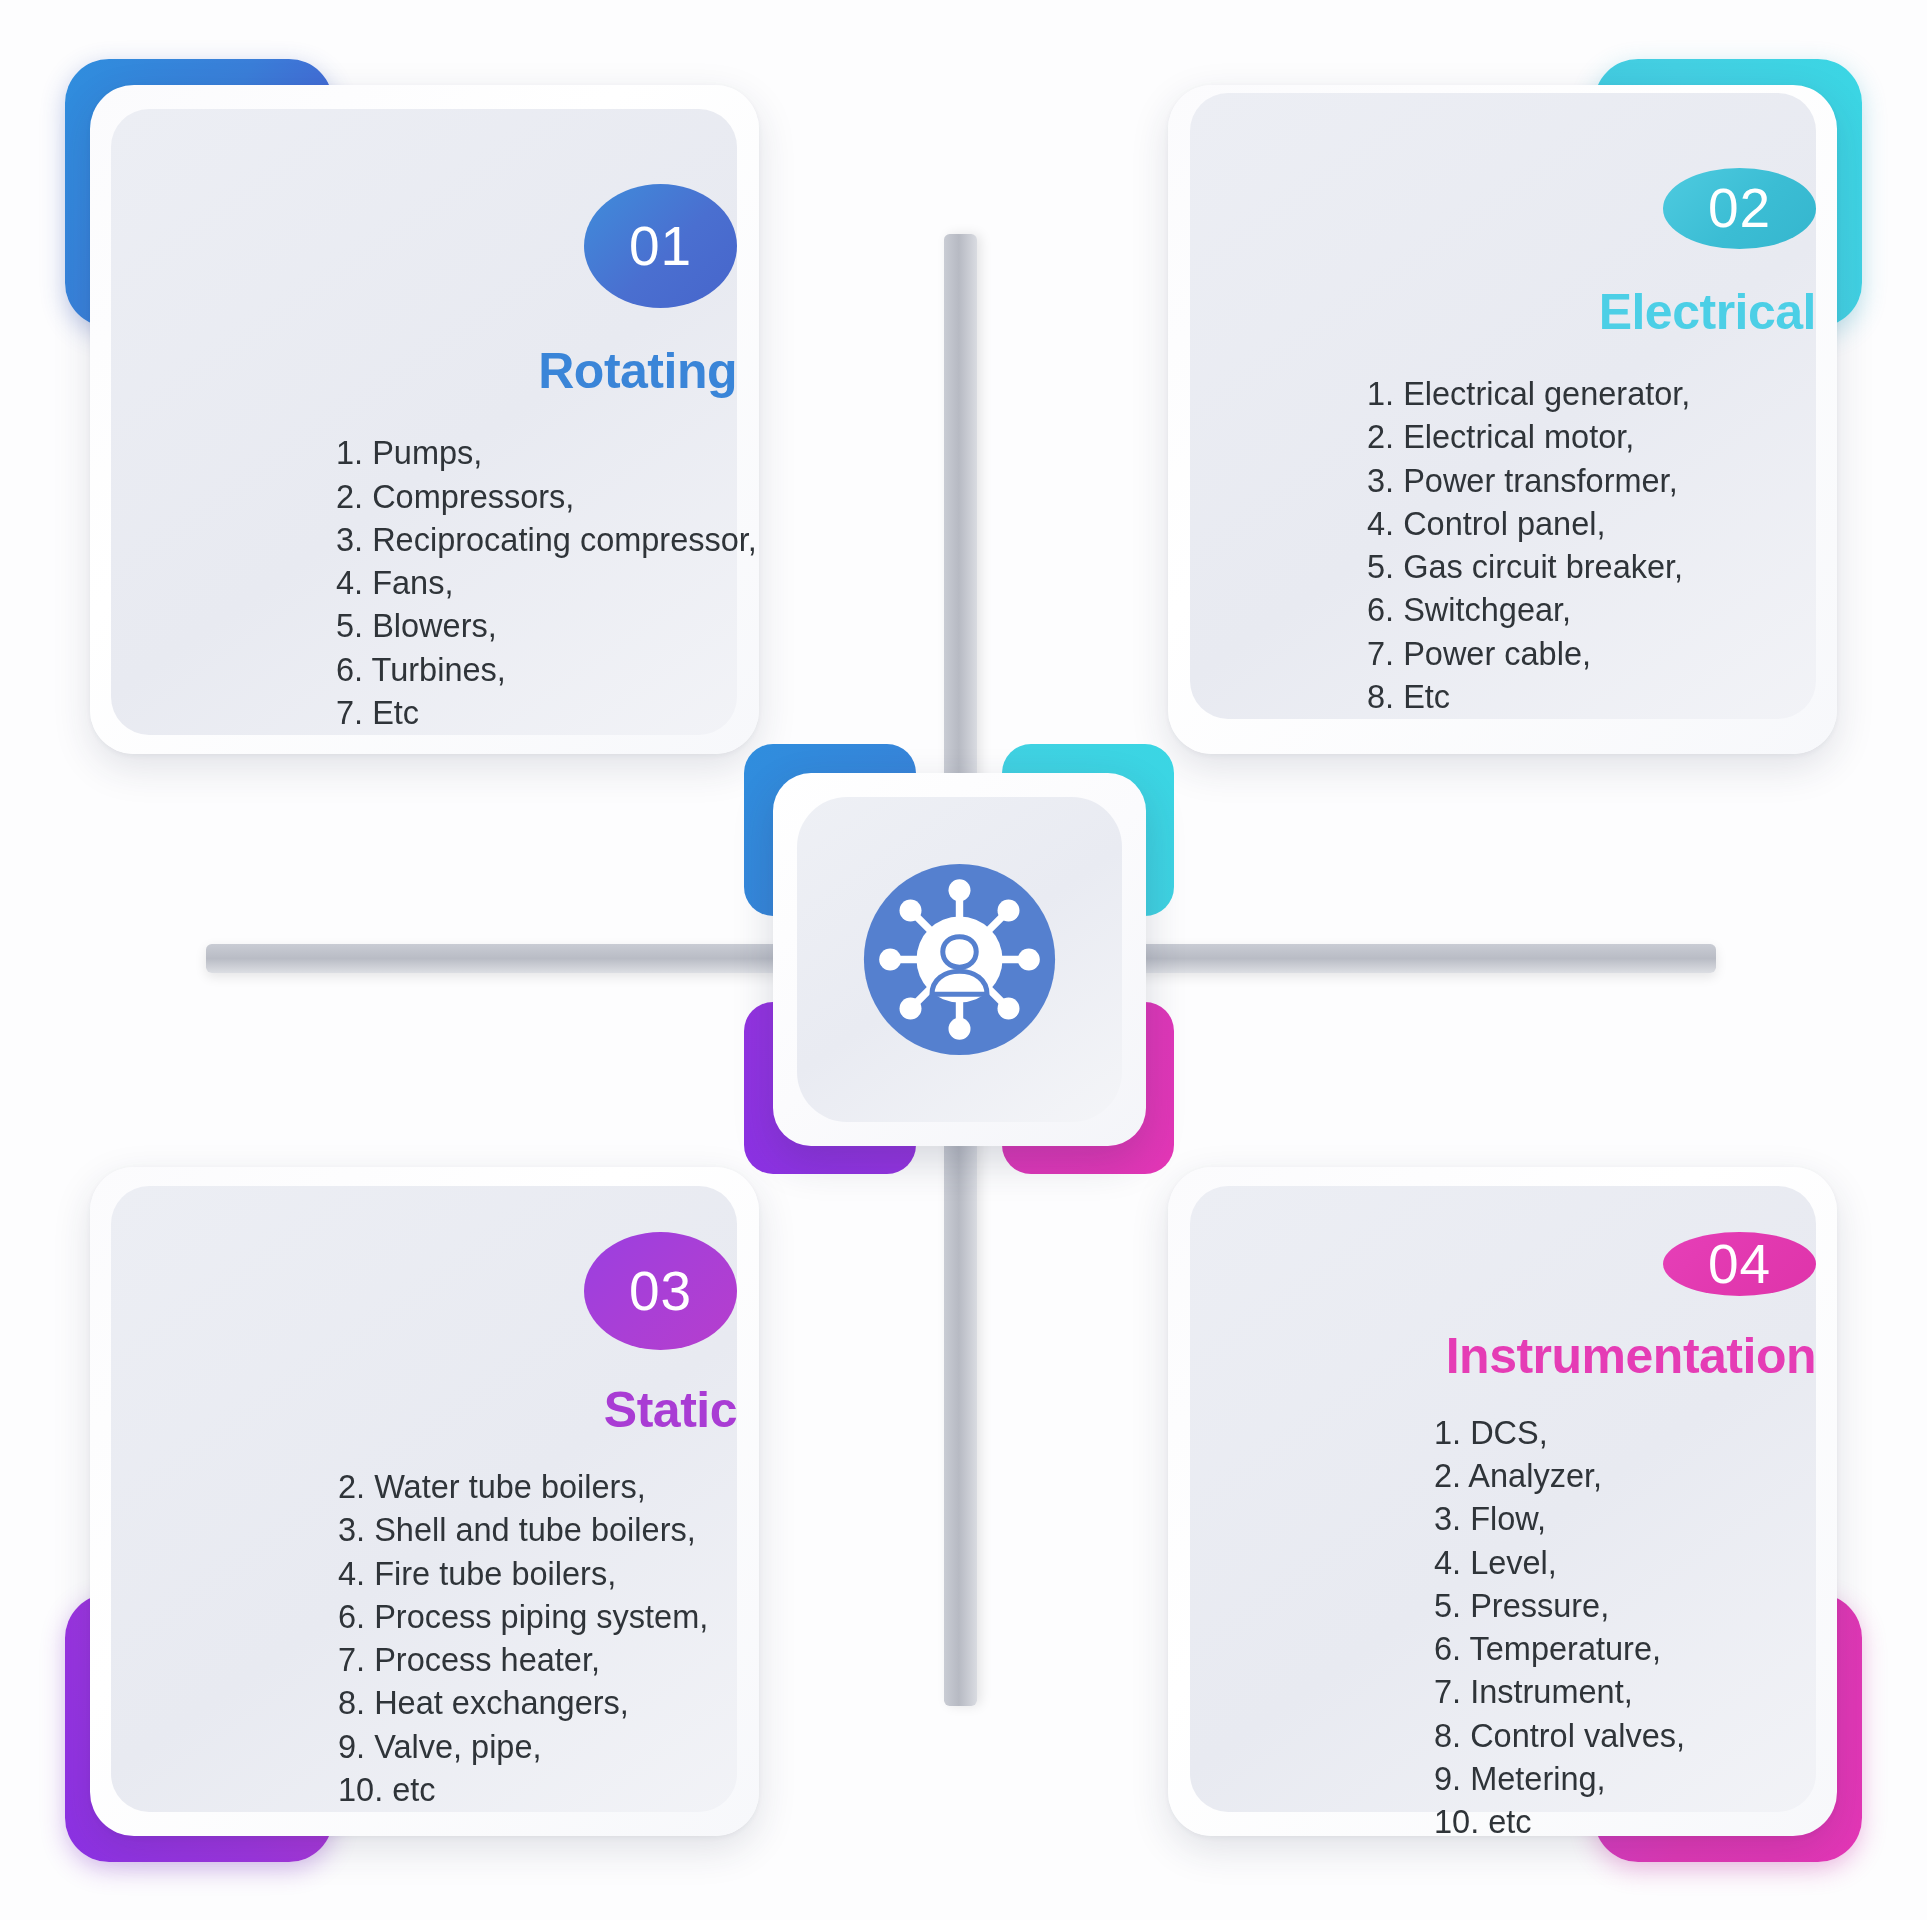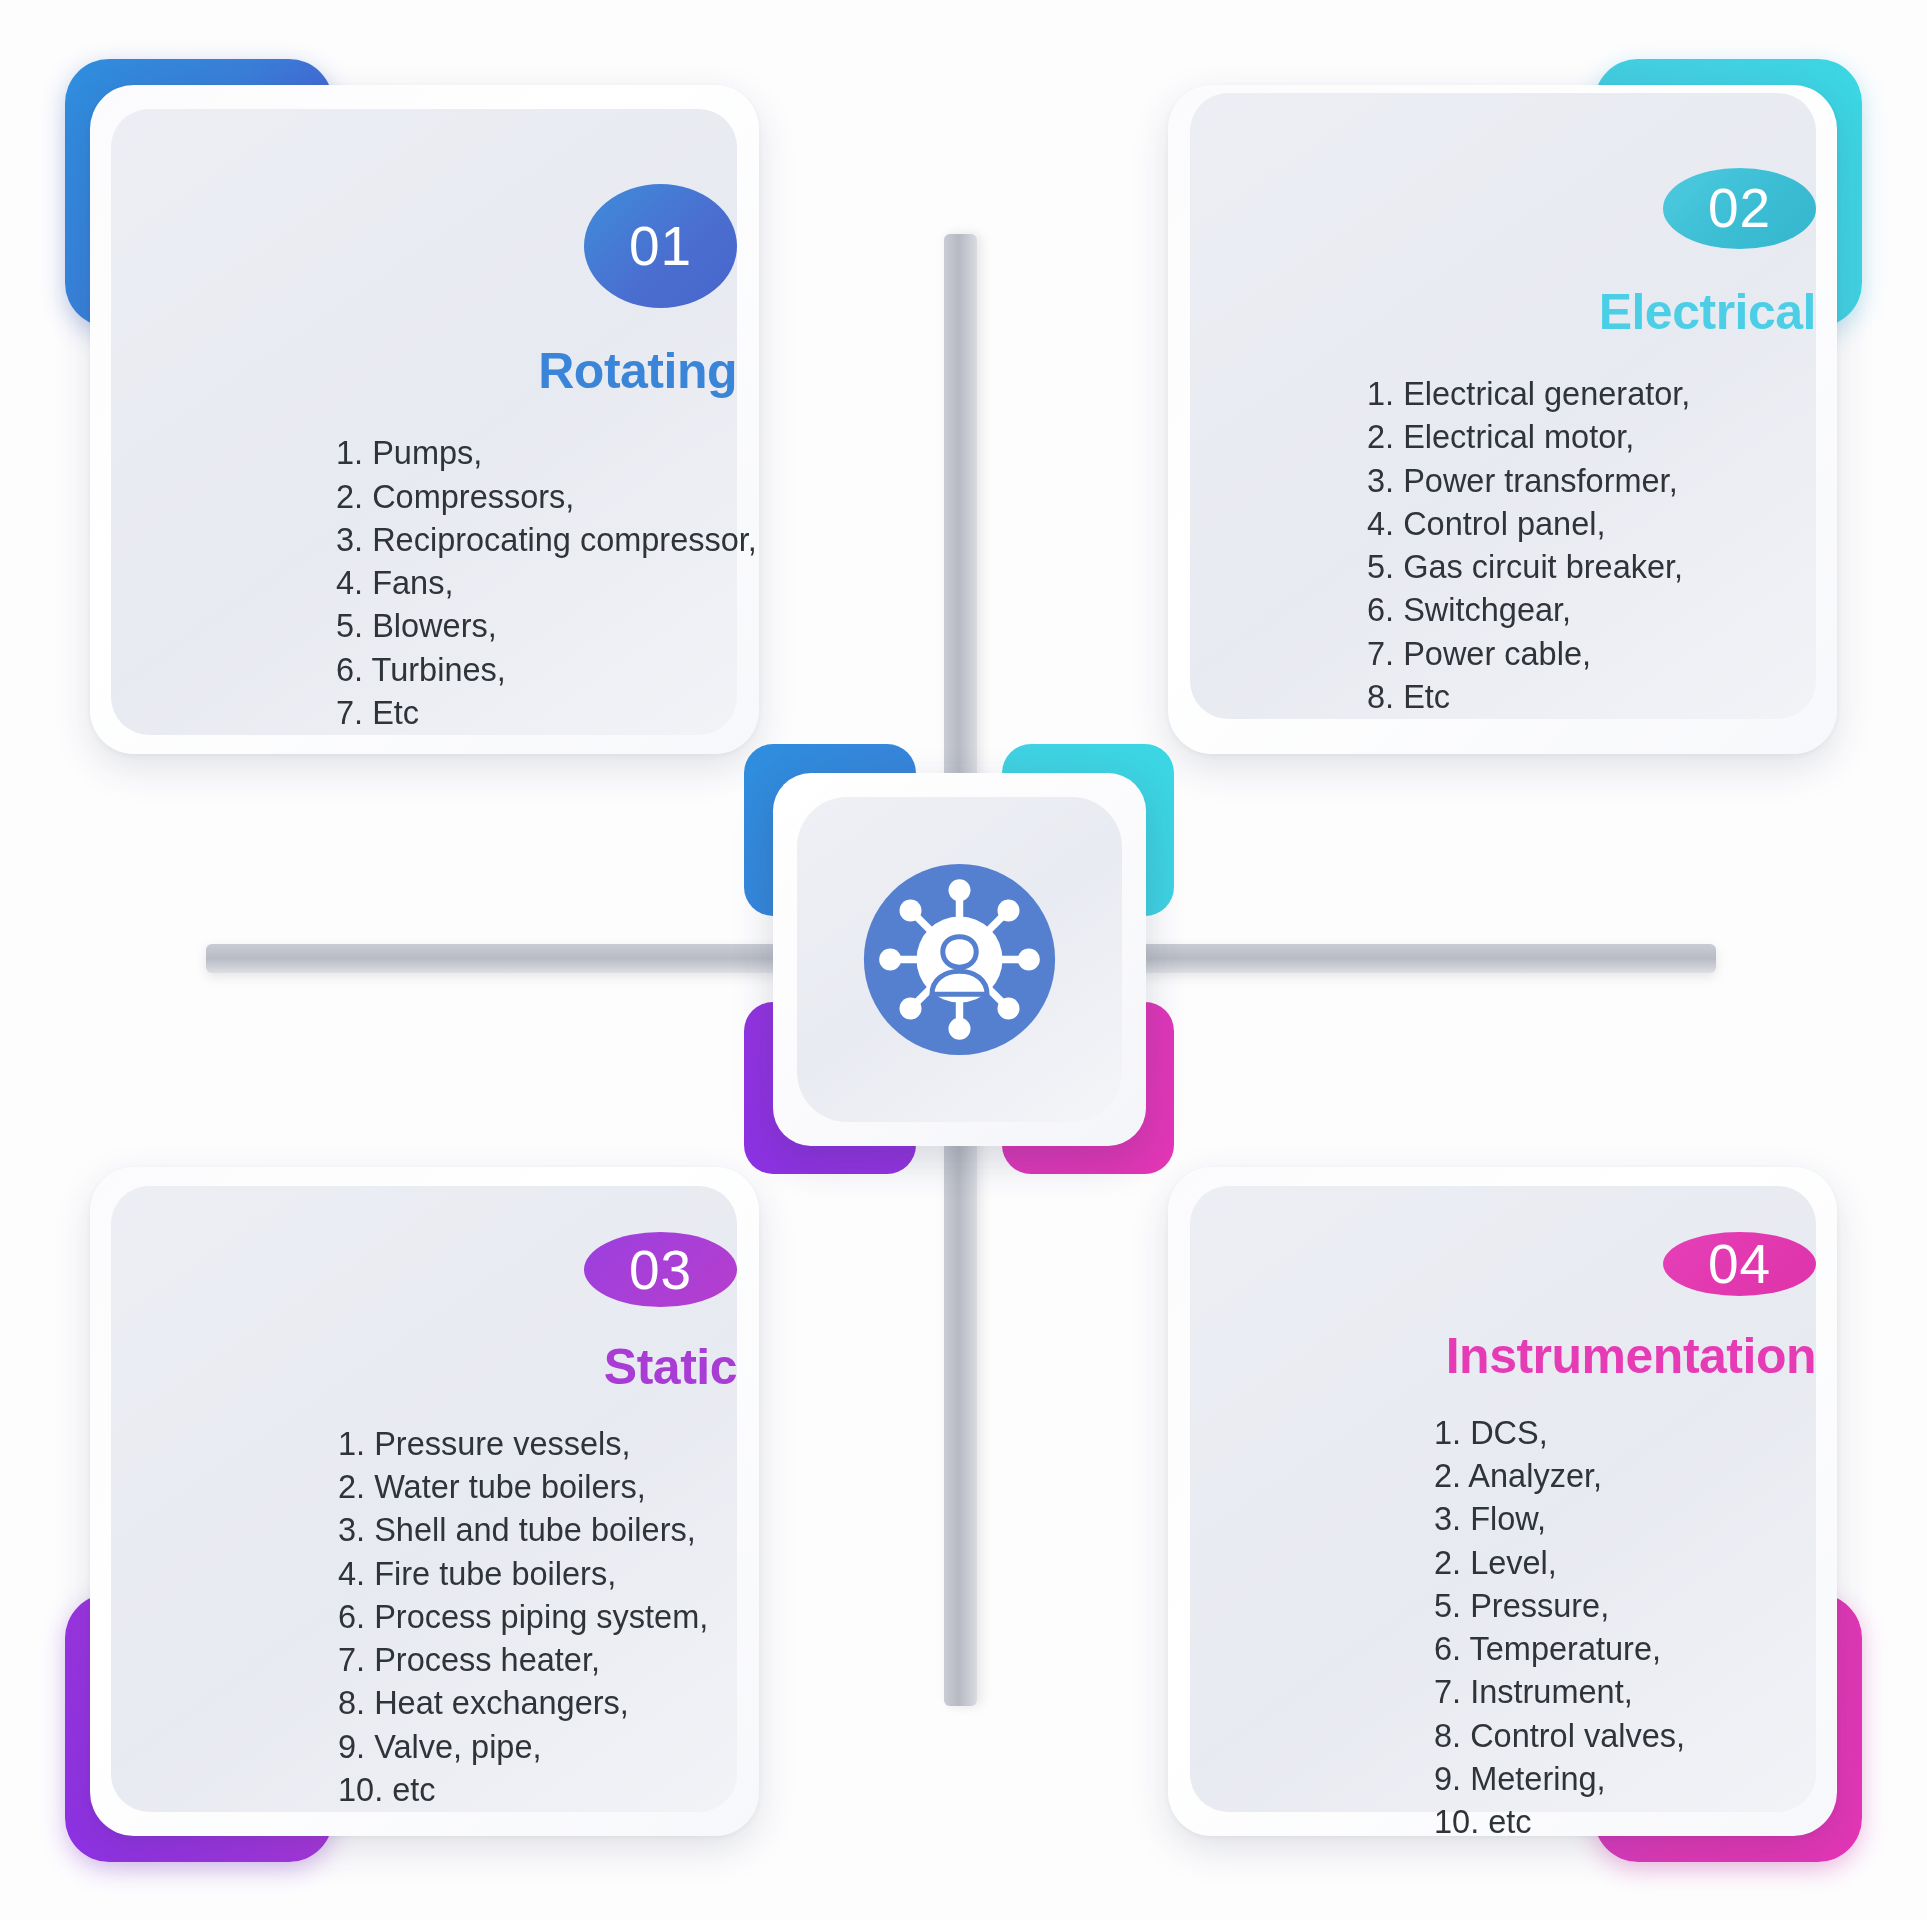--- a/index.html
+++ b/index.html
@@ -204,21 +204,20 @@
     <div class="plate" style="left:0; bottom:0; width:268px; height:268px;
                 background:linear-gradient(60deg,#8b32e3 0%,#9c35dd 45%,#b839cf 100%);
                 box-shadow:0 7.6px 25px rgba(130,45,200,0.30);"></div>
     <div class="card" style="left:25px; bottom:26px; width:669px; height:669px;"></div>
     <div class="inner" style="left:46px; bottom:50px; width:626px; height:626px;">
       <div class="badge badge-3" style="margin-top:46px;">
         <span>03</span>
       </div>
       <div class="title t3" style="margin-top:31px;">Static</div>
       <ul class="list" style="margin-top:27px; align-self:flex-start; margin-left:191px;">
-        <li>1. Pressure vessels,</li>
         <li>2. Water tube boilers,</li>
         <li>3. Shell and tube boilers,</li>
         <li>4. Fire tube boilers,</li>
         <li>6. Process piping system,</li>
         <li>7. Process heater,</li>
         <li>8. Heat exchangers,</li>
         <li>9. Valve, pipe,</li>
         <li>10. etc</li>
       </ul>
     </div>
@@ -231,21 +230,21 @@
     <div class="card" style="right:25px; bottom:26px; width:669px; height:669px;"></div>
     <div class="inner" style="right:46px; bottom:50px; width:626px; height:626px;">
       <div class="badge badge-4" style="margin-top:46px;">
         <span>04</span>
       </div>
       <div class="title t4" style="margin-top:31px;">Instrumentation</div>
       <ul class="list" style="margin-top:27px; align-self:flex-start; margin-left:208px;">
         <li>1. DCS,</li>
         <li>2. Analyzer,</li>
         <li>3. Flow,</li>
-        <li>2. Level,</li>
+        <li>4. Level,</li>
         <li>5. Pressure,</li>
         <li>6. Temperature,</li>
         <li>7. Instrument,</li>
         <li>8. Control valves,</li>
         <li>9. Metering,</li>
         <li>10. etc</li>
       </ul>
     </div>
   </div>
 

